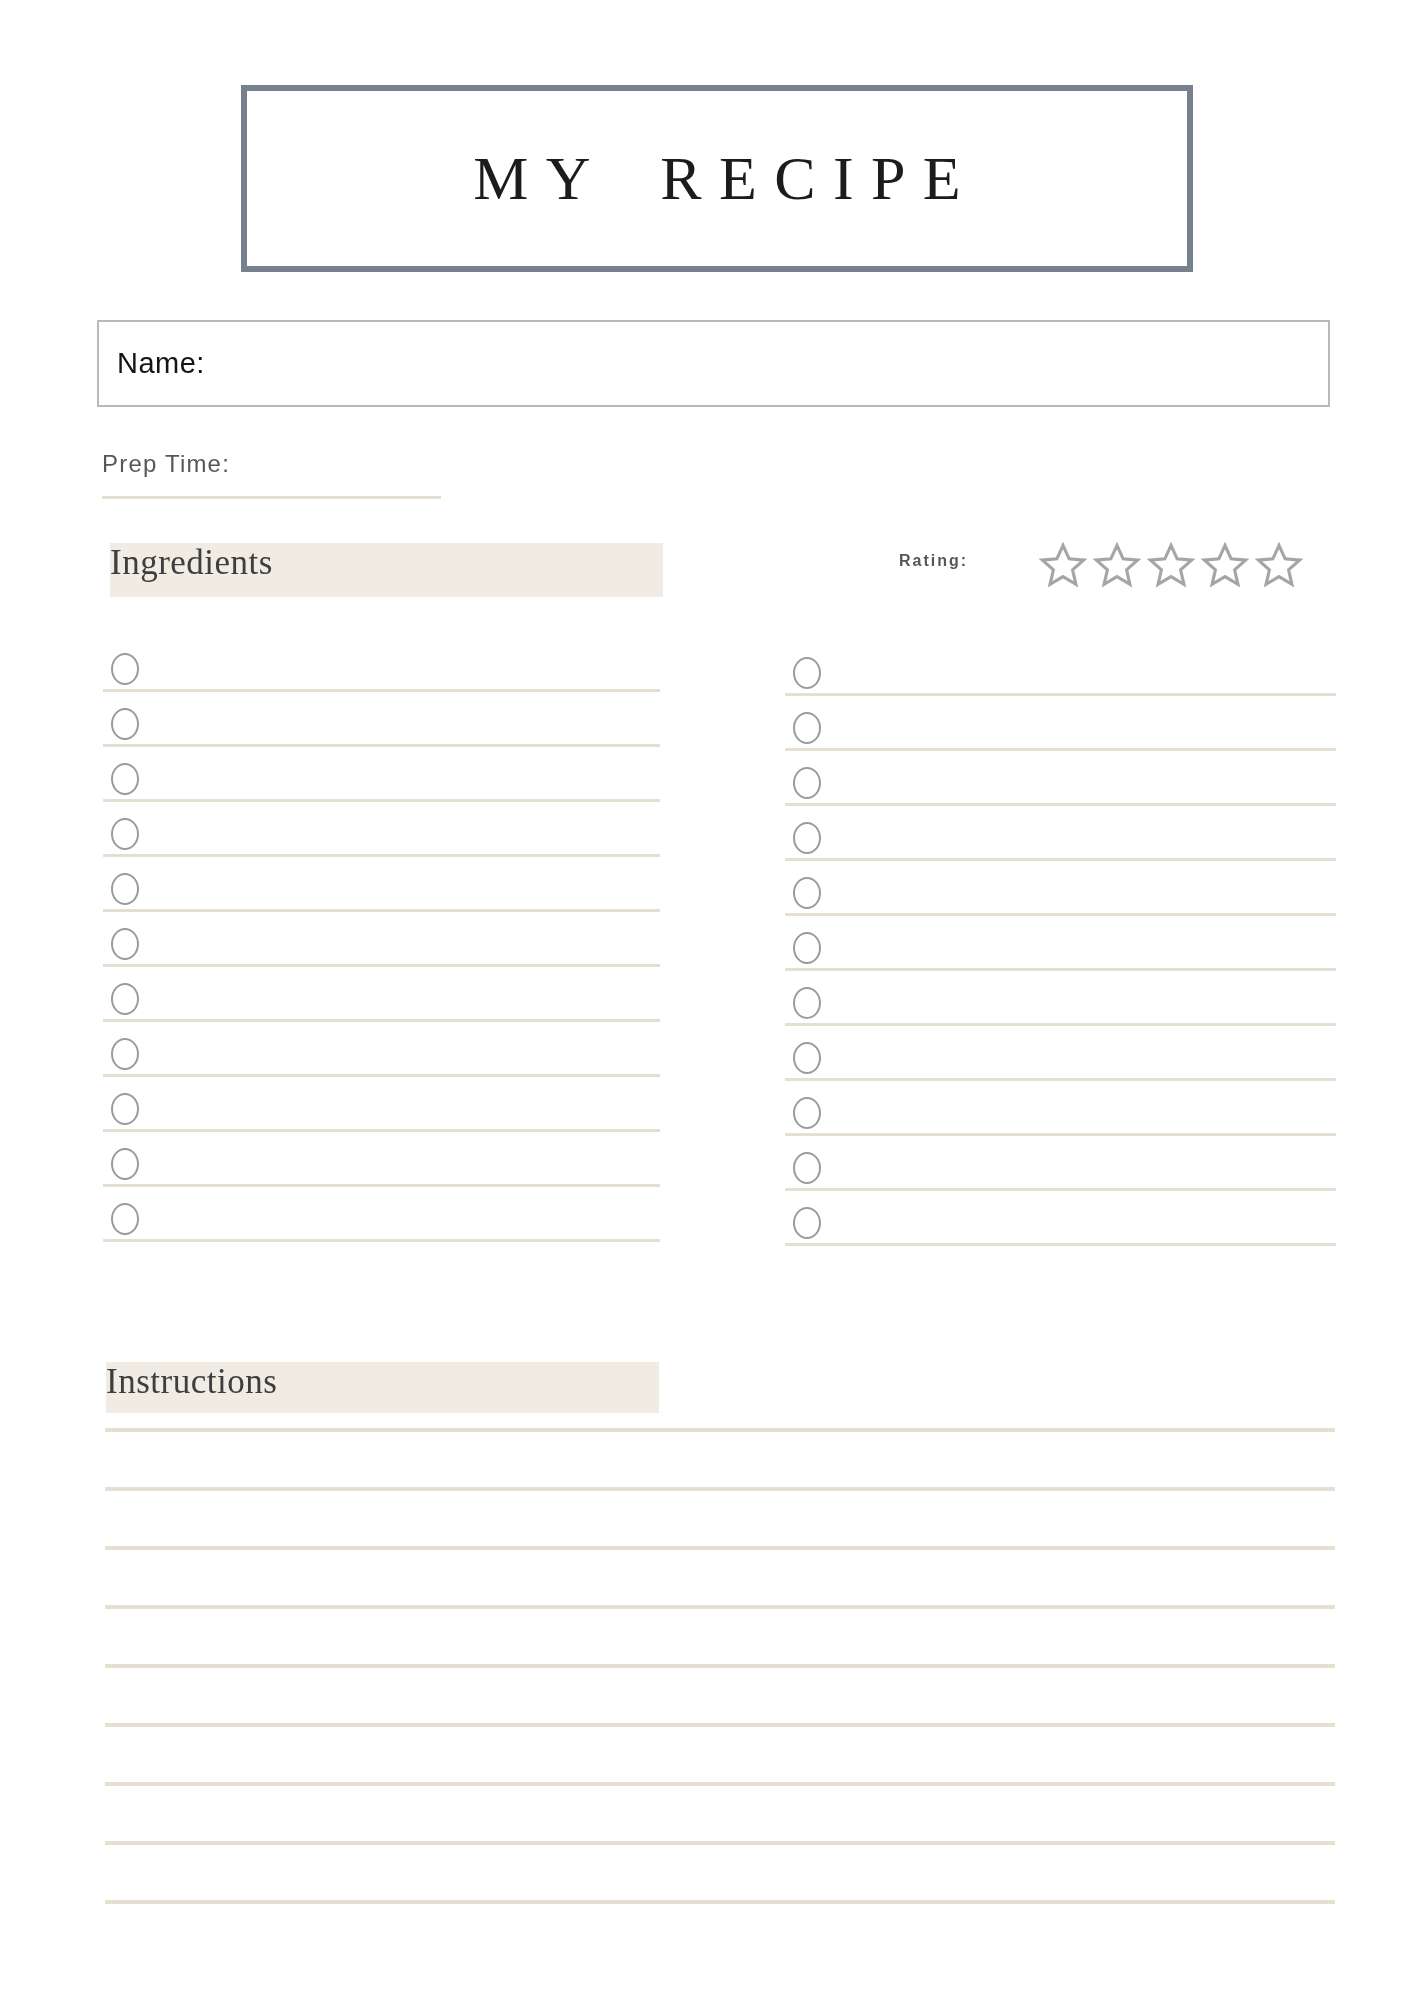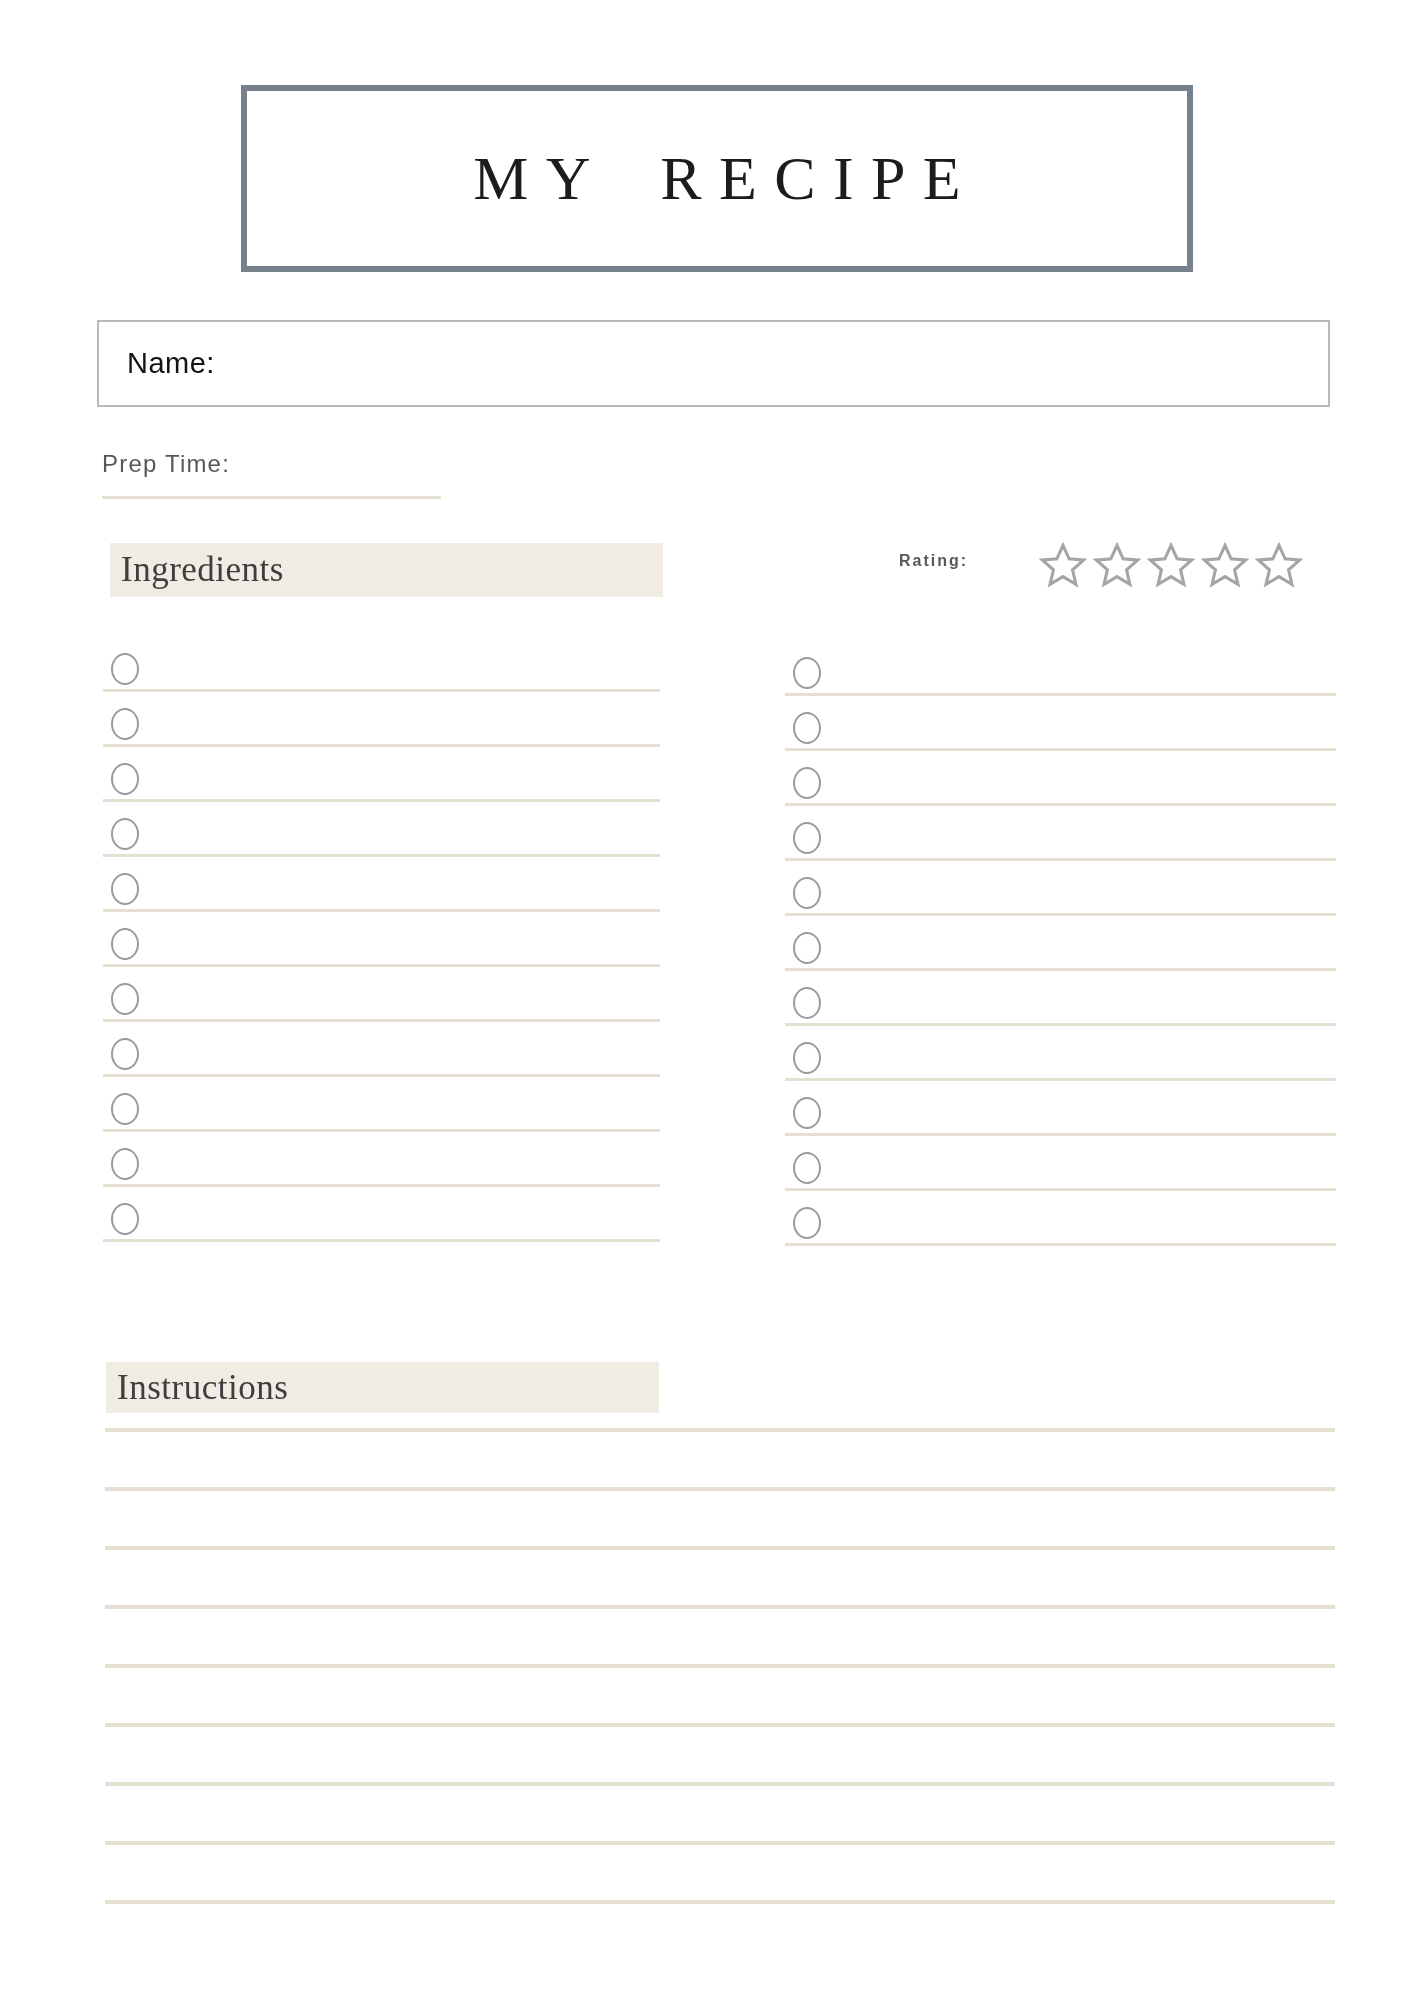--- a/index.html
+++ b/index.html
@@ -34,41 +34,41 @@
     font-size:62px;color:var(--title-text);
     letter-spacing:0.28em;word-spacing:0.35em;
     white-space:nowrap;text-indent:0.28em;
   }
   
   .name-box{
     position:absolute;left:97px;top:320px;width:1233px;height:87px;
     border:2px solid var(--name-box-border);
     box-sizing:border-box;
     display:flex;align-items:center;
-    padding-left:28px;
+    padding-left:18px;
   }
   .name-label{
     font-size:29px;color:#141414;letter-spacing:0.5px;
   }
   .name-value{flex:1;height:60%;margin-left:12px;}
   
   .meta-f{position:absolute;top:450px;}
   .meta-f .m-label{
     font-size:24px;color:var(--label-text);letter-spacing:1.2px;line-height:1.2;
   }
   .meta-f .m-line{
     margin-top:17px;height:3px;background:var(--writing-line);
   }
   .meta-1{left:102px;width:339px;}
   .meta-2{left:543px;width:342px;}
   .meta-3{left:987px;width:333px;}
   
   .band{
     position:absolute;background:var(--section-band);
-    display:flex;align-items:center;box-sizing:border-box;padding-left:11px;
+    display:flex;box-sizing:border-box;padding-left:0;
   }
   .band-ingredients{left:110px;top:543px;width:553px;height:54px;}
   .band-instructions{left:106px;top:1321px;width:553px;height:51px;margin-top:41px;}
   .band-heading{
     font-family:"Liberation Serif", serif;
     font-size:35px;color:var(--heading-text);letter-spacing:0.5px;
   }
   
   .rating-label{
     position:absolute;left:899px;top:552px;

